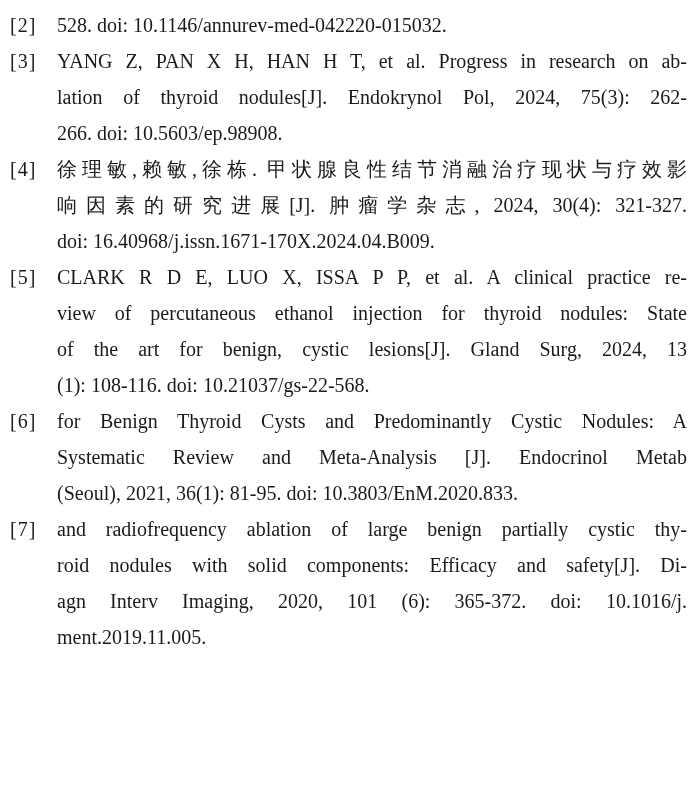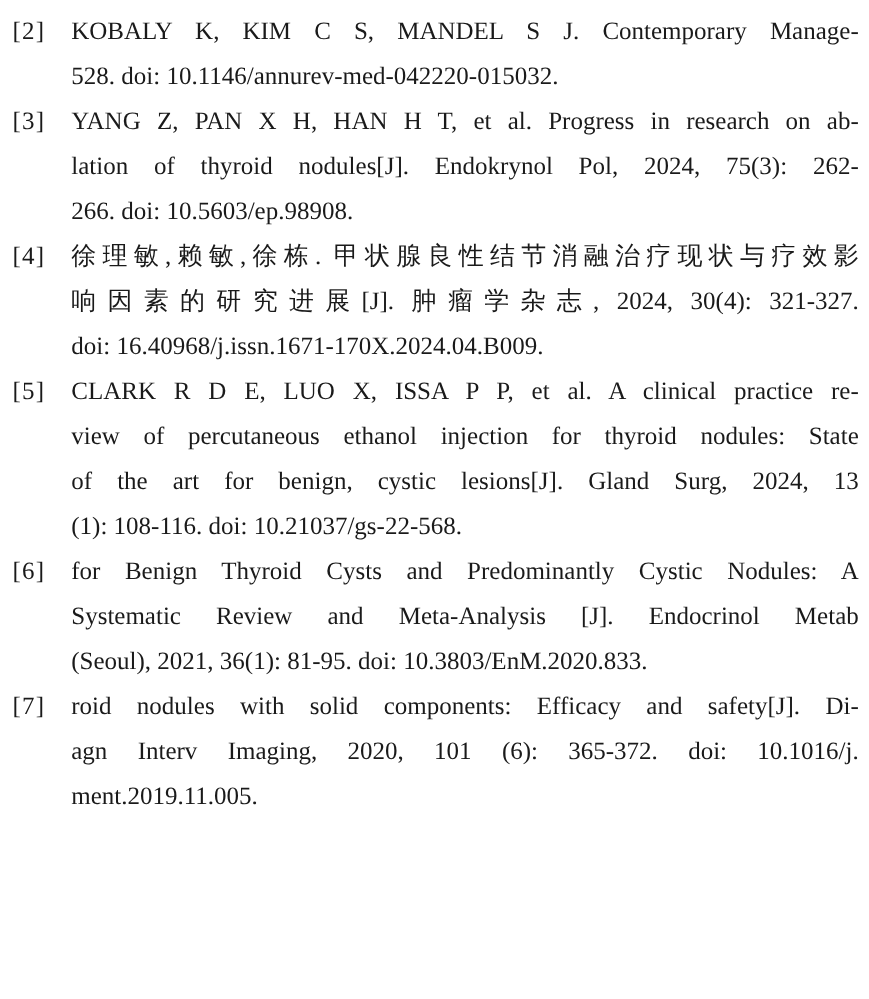--- a/index.html
+++ b/index.html
@@ -62,21 +62,20 @@
 </style>
 </head>
 <body>
 
 <div class="page">
   <ol class="ref-list">
 
     <li class="ref-item">
       <span class="ref-num">[2]</span>
       <div class="ref-body">
-        <div class="line just">KOBALY K, KIM C S, MANDEL S J. Contemporary Manage-</div>
         <div class="line last">528. doi: 10.1146/annurev-med-042220-015032.</div>
       </div>
     </li>
 
     <li class="ref-item">
       <span class="ref-num">[3]</span>
       <div class="ref-body">
         <div class="line just">YANG Z, PAN X H, HAN H T, et al. Progress in research on ab-</div>
         <div class="line just">lation of thyroid nodules[J]. Endokrynol Pol, 2024, 75(3): 262-</div>
         <div class="line last">266. doi: 10.5603/ep.98908.</div>
@@ -107,20 +106,21 @@
       <div class="ref-body">
         <div class="line just">for Benign Thyroid Cysts and Predominantly Cystic Nodules: A</div>
         <div class="line just">Systematic Review and Meta-Analysis [J]. Endocrinol Metab</div>
         <div class="line last">(Seoul), 2021, 36(1): 81-95. doi: 10.3803/EnM.2020.833.</div>
       </div>
     </li>
 
     <li class="ref-item">
       <span class="ref-num">[7]</span>
       <div class="ref-body">
+        <div class="line just">and radiofrequency ablation of large benign partially cystic thy-</div>
         <div class="line just">roid nodules with solid components: Efficacy and safety[J]. Di-</div>
         <div class="line just">agn Interv Imaging, 2020, 101 (6): 365-372. doi: 10.1016/j.</div>
         <div class="line last">ment.2019.11.005.</div>
       </div>
     </li>
 
   </ol>
 </div>
 
 </body></html>

